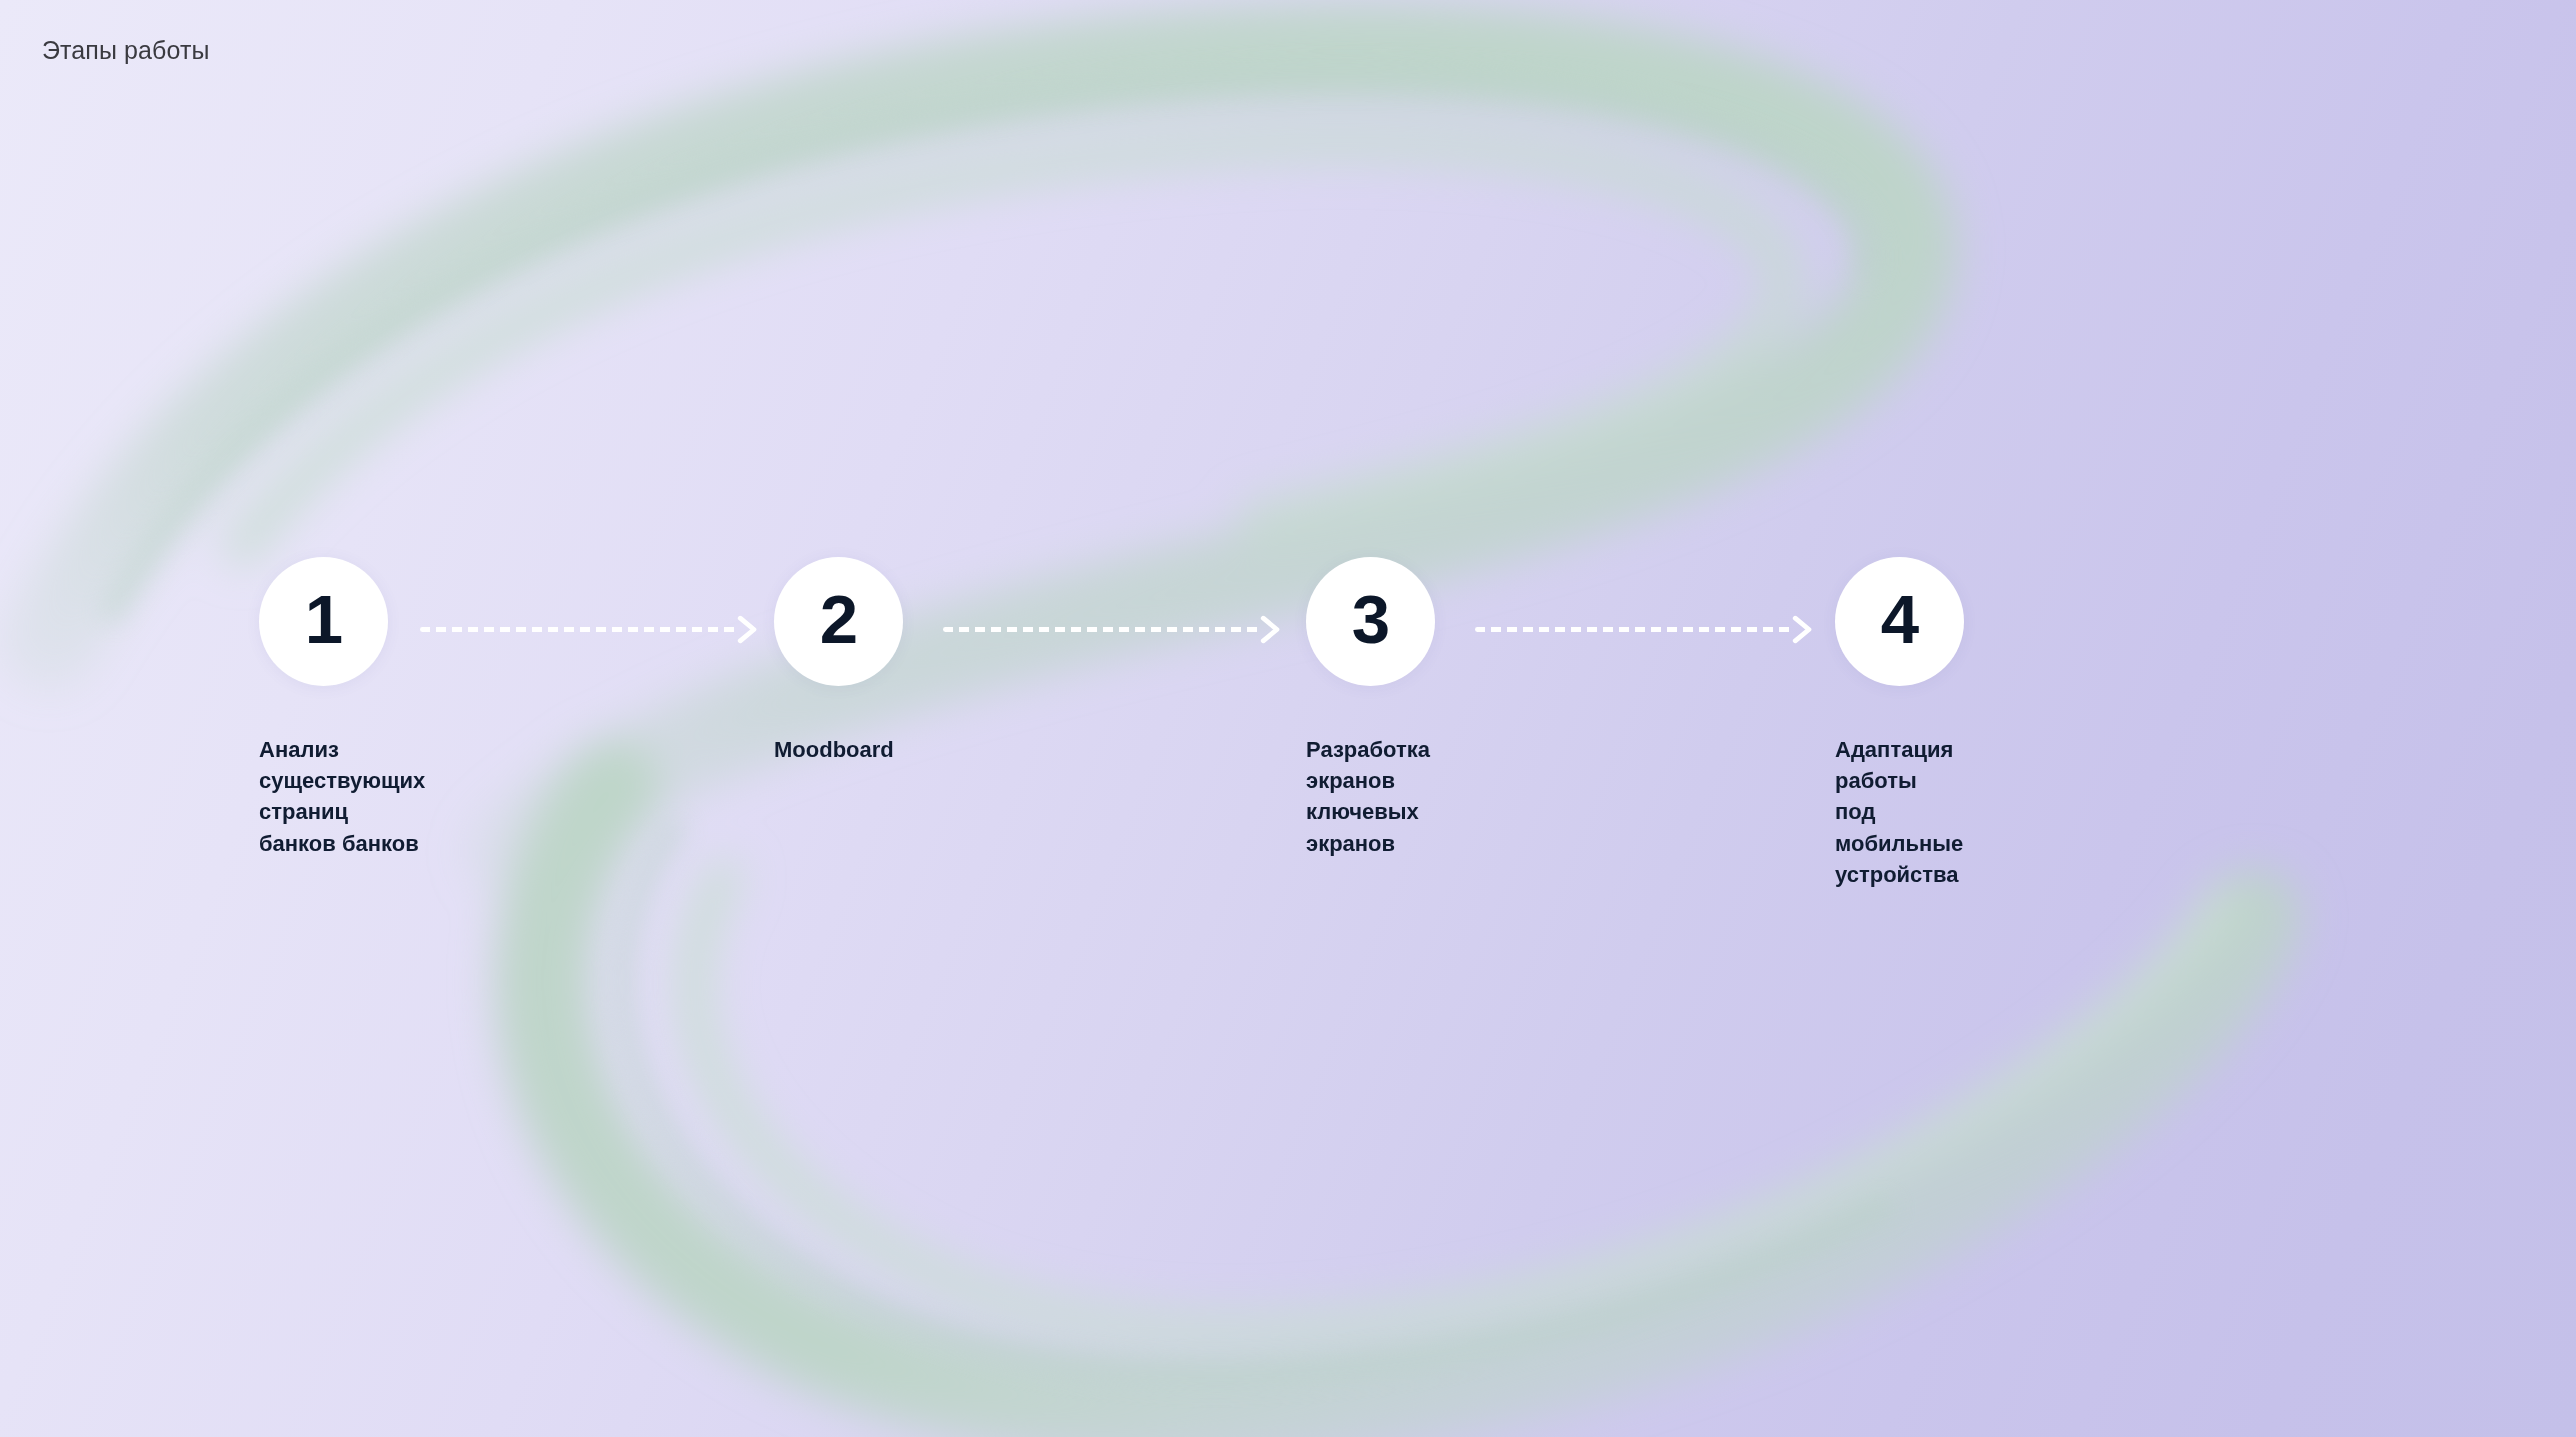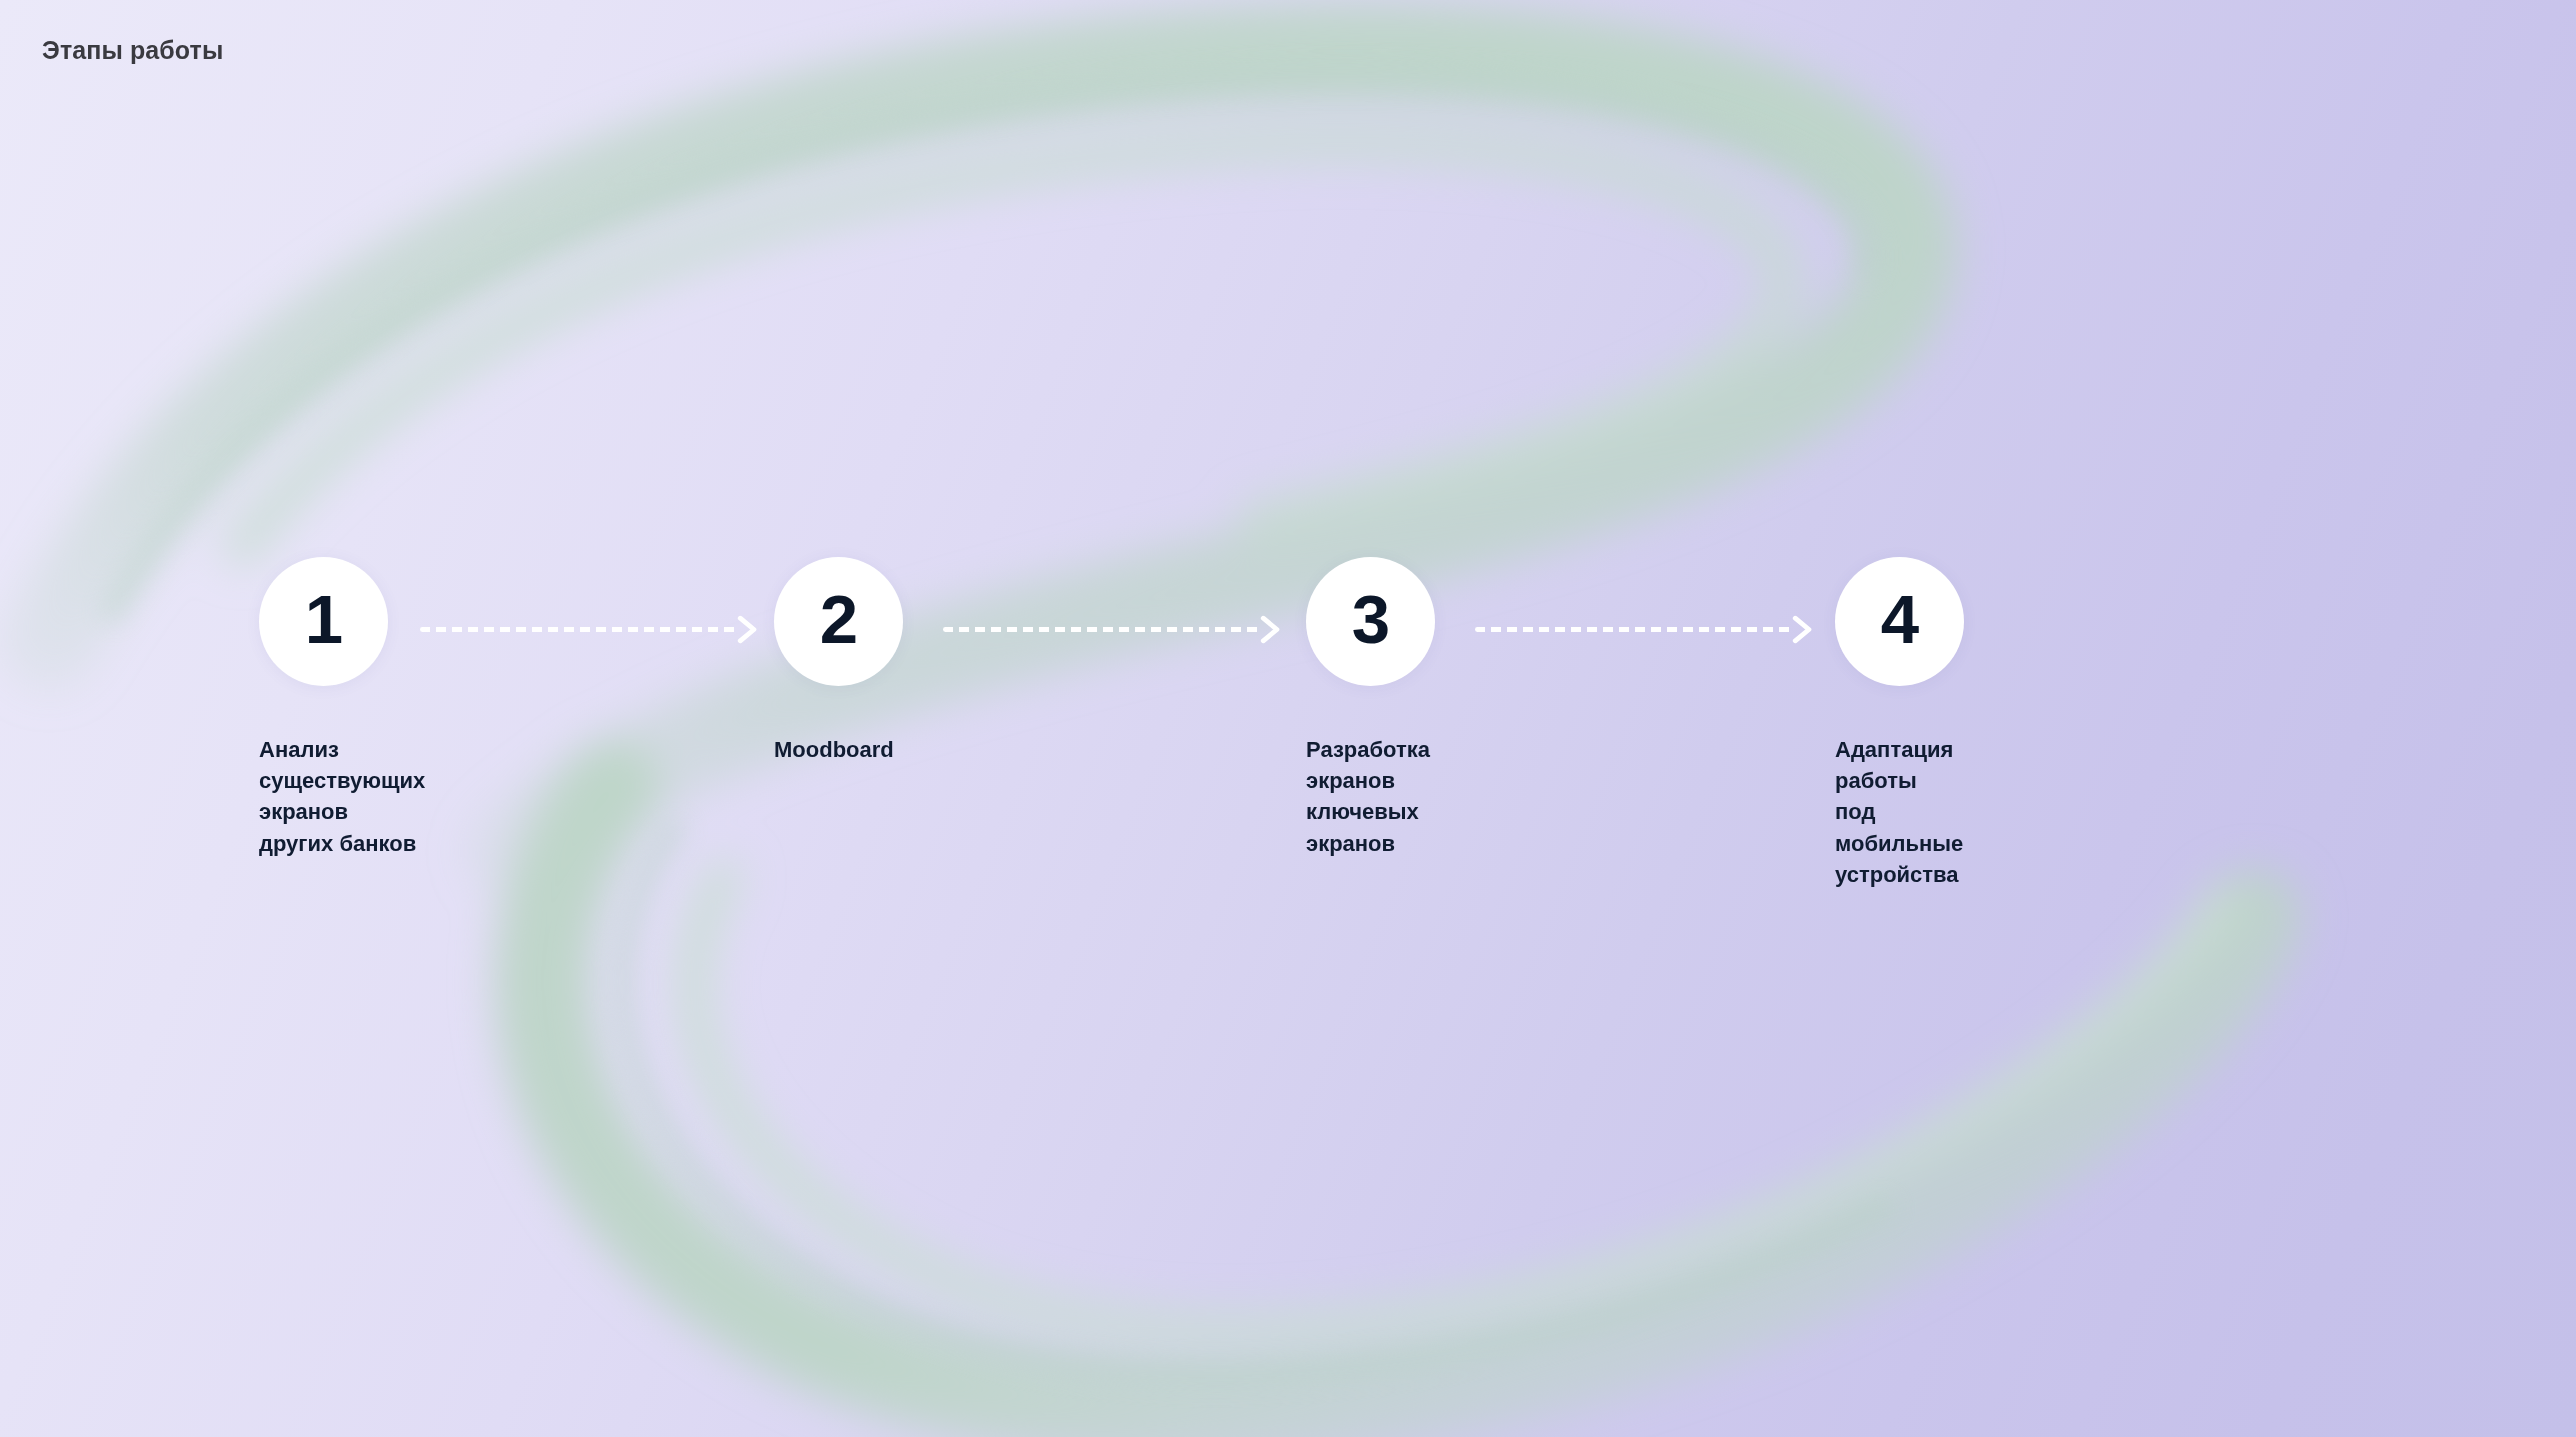--- a/index.html
+++ b/index.html
@@ -41,21 +41,21 @@
     height: 1438px;
   }
 
   
   #page-title {
     position: absolute;
     left: 42px;
     top: 35px;
     font-size: 25px;
     line-height: 1.25;
-    font-weight: 700;
+    font-weight: 400;
     color: #3a3a40;
     letter-spacing: 0.1px;
     white-space: nowrap;
     text-align: center;
   }
 
   
   #steps {
     position: absolute;
     left: 0;
@@ -175,21 +175,21 @@
 
   <div id="page-title">Этапы работы</div>
 
   <div id="steps">
 
     <div class="step" style="left:259px">
       <div class="step-circle">
         <span class="step-number">1</span>
       </div>
       <div class="step-label">Анализ существующих
-экранов других банков</div>
+страниц банков банков</div>
     </div>
 
     <div class="connector" style="left:420px;width:338px">
       <div class="connector-line" style="width:317px"></div>
       <div class="connector-head" style="left:317px">
         <svg viewBox="0 0 26 36">
             <path d="M 4 4 L 21 18 L 4 32" fill="none" stroke="#ffffff" stroke-width="6" stroke-linecap="round" stroke-linejoin="round"></path>
           </svg>
       </div>
     </div>

